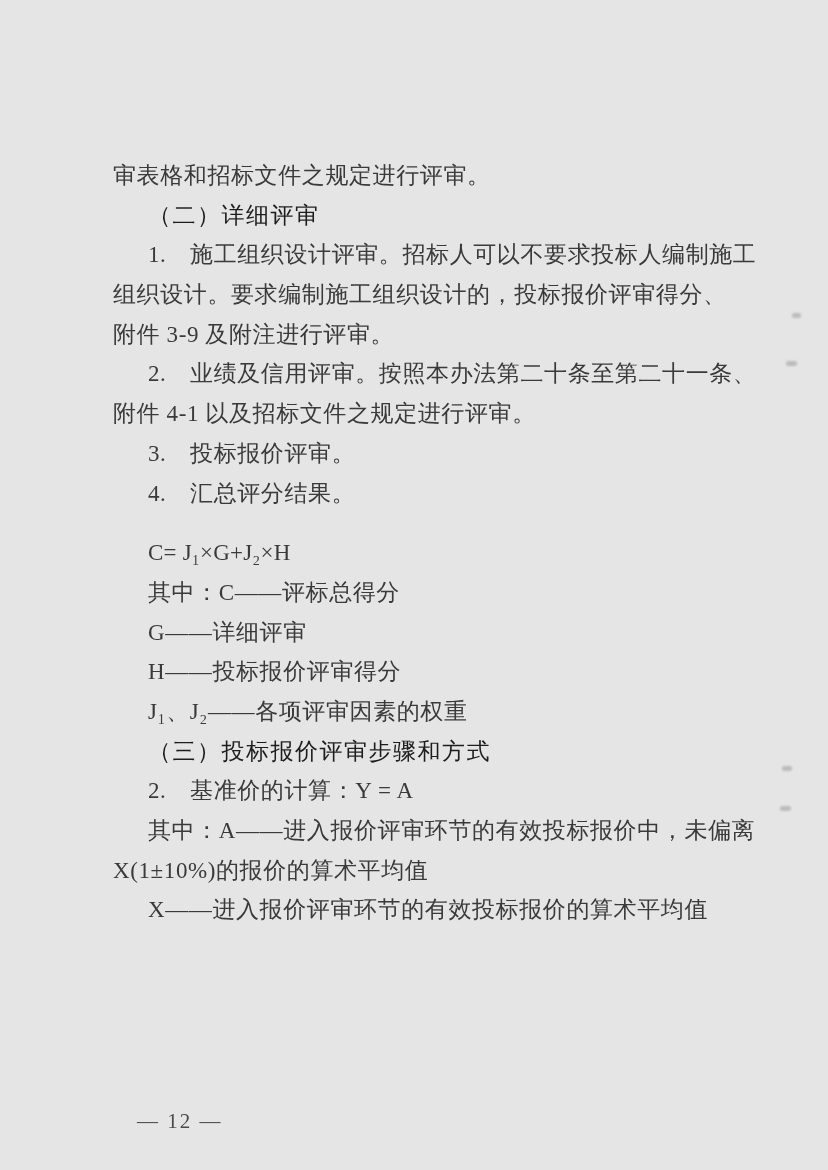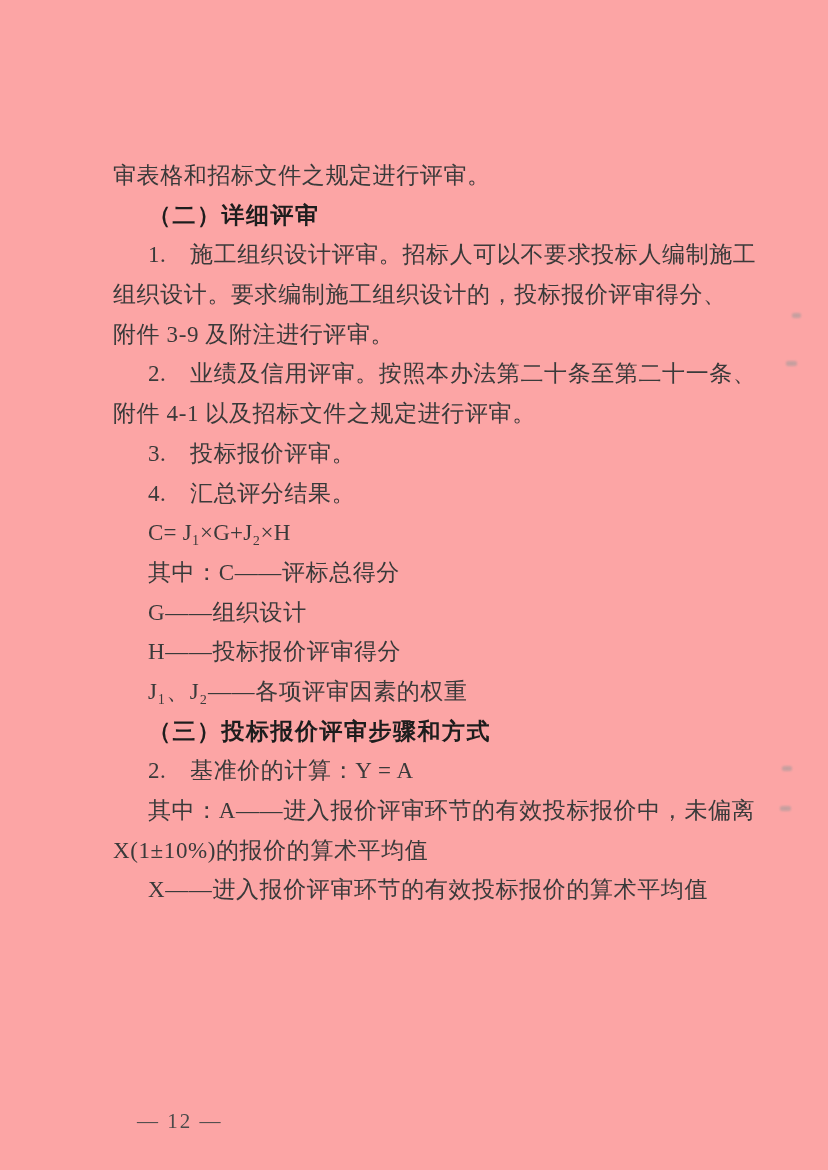--- a/index.html
+++ b/index.html
@@ -4,21 +4,21 @@
 <style>
   html, body {
     margin: 0;
     padding: 0;
     background: #ffffff;
   }
   .page {
     position: relative;
     width: 828px;
     height: 1170px;
-    background: #fca5a5;
+    background: #e5e5e5;
     overflow: hidden;
     font-family: "Liberation Serif", "DejaVu Serif", serif;
   }
   .content {
     position: absolute;
     left: 113px;
     top: 156px;
     width: 620px;
   }
   .line {
@@ -26,26 +26,27 @@
     line-height: 39.7px;
     font-size: 23px;
     letter-spacing: 0.6px;
     color: #3a3a3a;
     white-space: nowrap;
   }
   .indent {
     padding-left: 35px;
   }
   .heading {
-    font-weight: bold;
+    font-weight: normal;
     color: #1d1d1d;
     letter-spacing: 1.5px;
   }
   .formula {
     letter-spacing: 0.2px;
+    margin-top: 20px;
   }
   .footer {
     position: absolute;
     left: 137px;
     top: 1106px;
     font-size: 21px;
     line-height: 30px;
     color: #4a4a4a;
     letter-spacing: 2px;
     font-family: "Liberation Serif", "DejaVu Serif", serif;
@@ -72,21 +73,21 @@
     <div class="line indent heading">（二）详细评审</div>
     <div class="line indent">1.　施工组织设计评审。招标人可以不要求投标人编制施工</div>
     <div class="line">组织设计。要求编制施工组织设计的，投标报价评审得分、</div>
     <div class="line">附件 3-9 及附注进行评审。</div>
     <div class="line indent">2.　业绩及信用评审。按照本办法第二十条至第二十一条、</div>
     <div class="line">附件 4-1 以及招标文件之规定进行评审。</div>
     <div class="line indent">3.　投标报价评审。</div>
     <div class="line indent">4.　汇总评分结果。</div>
     <div class="line indent formula">C= J₁×G+J₂×H</div>
     <div class="line indent">其中：C——评标总得分</div>
-    <div class="line indent">G——组织设计</div>
+    <div class="line indent">G——详细评审</div>
     <div class="line indent">H——投标报价评审得分</div>
     <div class="line indent">J₁、J₂——各项评审因素的权重</div>
     <div class="line indent heading">（三）投标报价评审步骤和方式</div>
     <div class="line indent">2.　基准价的计算：Y = A</div>
     <div class="line indent">其中：A——进入报价评审环节的有效投标报价中，未偏离</div>
     <div class="line">X(1±10%)的报价的算术平均值</div>
     <div class="line indent">X——进入报价评审环节的有效投标报价的算术平均值</div>
   </div>
 
   <div class="footer">— 12 —</div>

